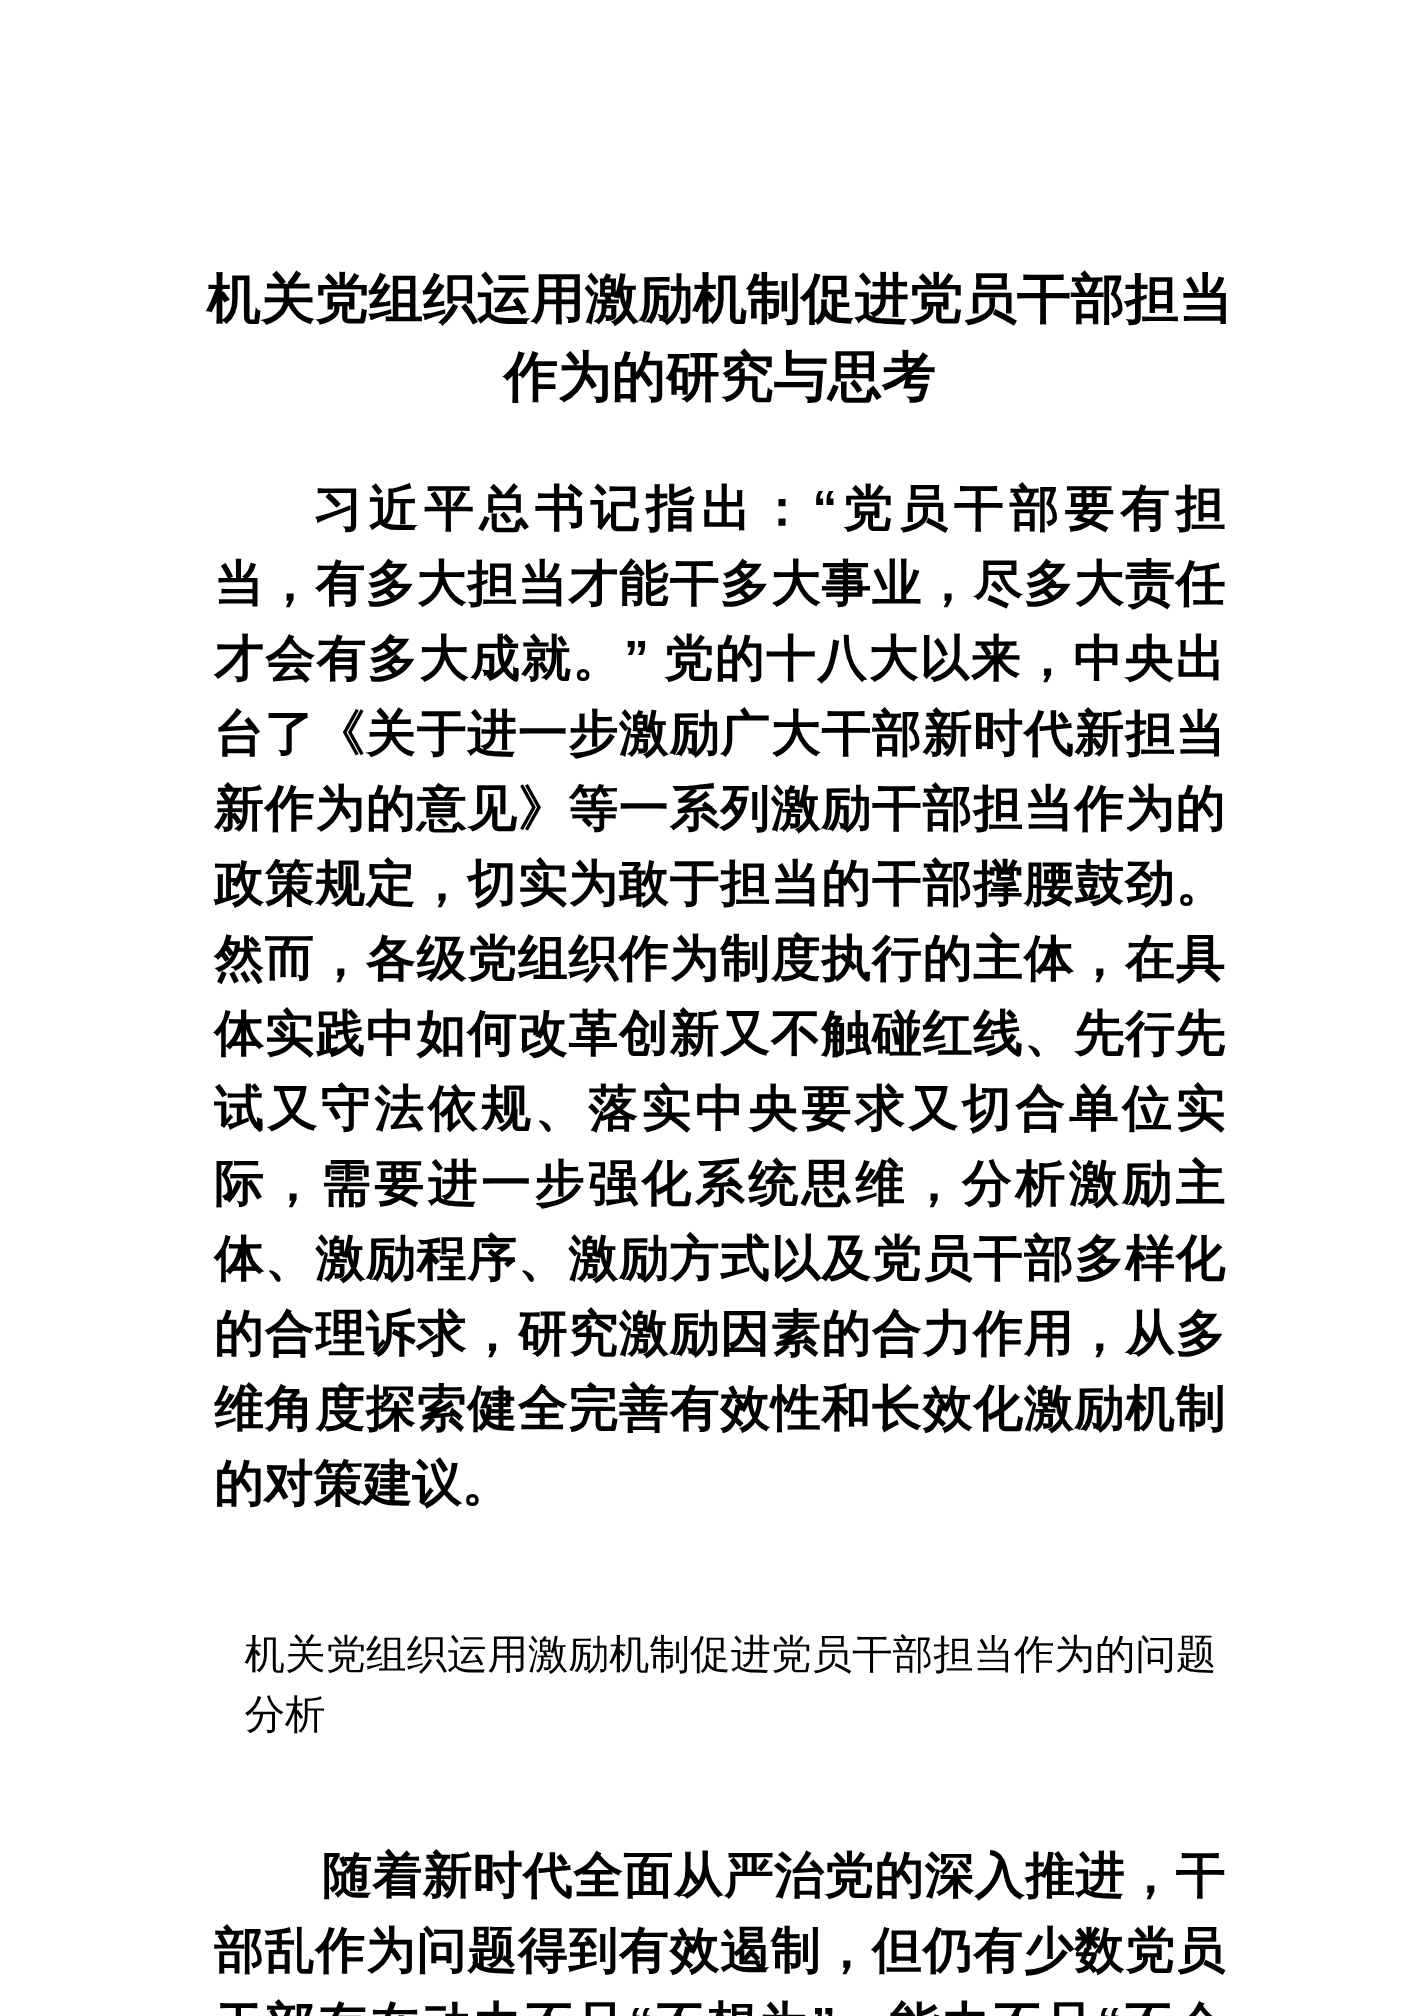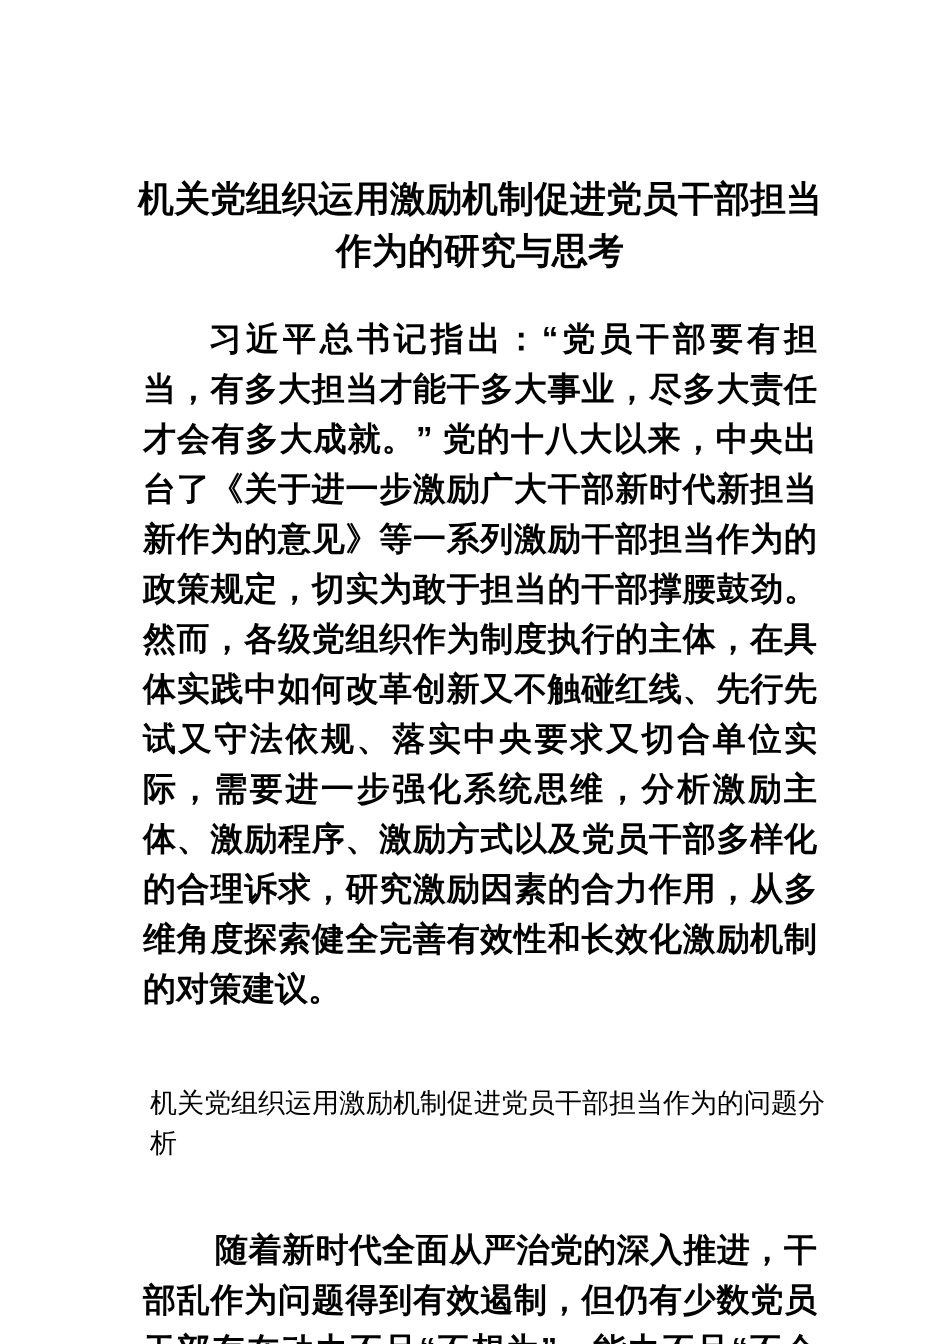--- a/index.html
+++ b/index.html
@@ -47,21 +47,21 @@
     letter-spacing: 0px;
   }
   .body-para.first {
     margin-top: 37px;
     text-indent: 66px;
   }
   .sub-heading {
     font-size: 27px;
     line-height: 40px;
     font-weight: 400;
-    margin: 0;
+    margin: 13px;
     padding-left: 23px;
     padding-top: 53px;
     word-break: break-all;
     letter-spacing: 0px;
   }
   .body-para.second {
     margin-top: 62px;
     text-indent: 72px;
   }
 </style>

